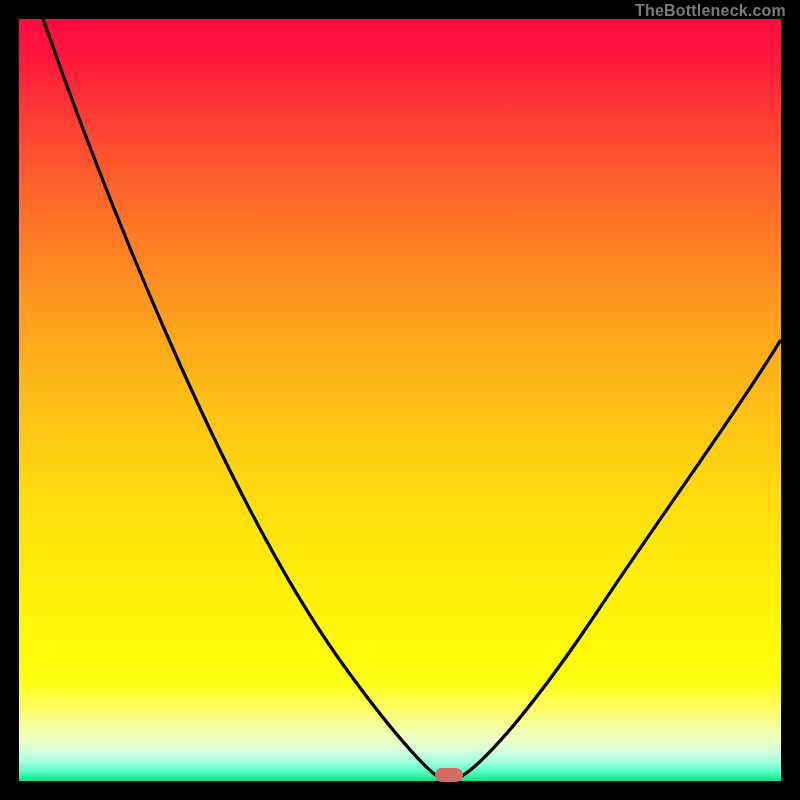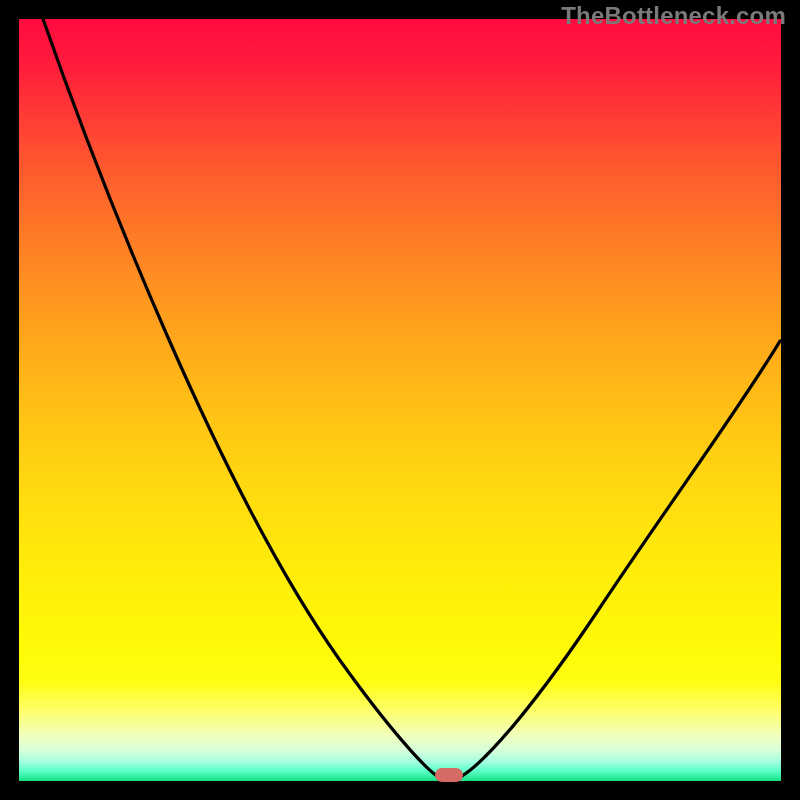--- a/index.html
+++ b/index.html
@@ -37,21 +37,21 @@
       #a2ffe0 97.5%,
       #5bffc7 98.7%,
       #14e084 100%
     );
   }
   .watermark {
     position: absolute;
     top: 2px;
     right: 14px;
     font-family: Arial, Helvetica, sans-serif;
-    font-size: 24px;
+    font-size: 16px;
     font-weight: 600;
     color: #7a7a7a;
     letter-spacing: 0.2px;
   }
   svg.curve {
     position: absolute;
     left: 0;
     top: 0;
     width: 762px;
     height: 762px;

